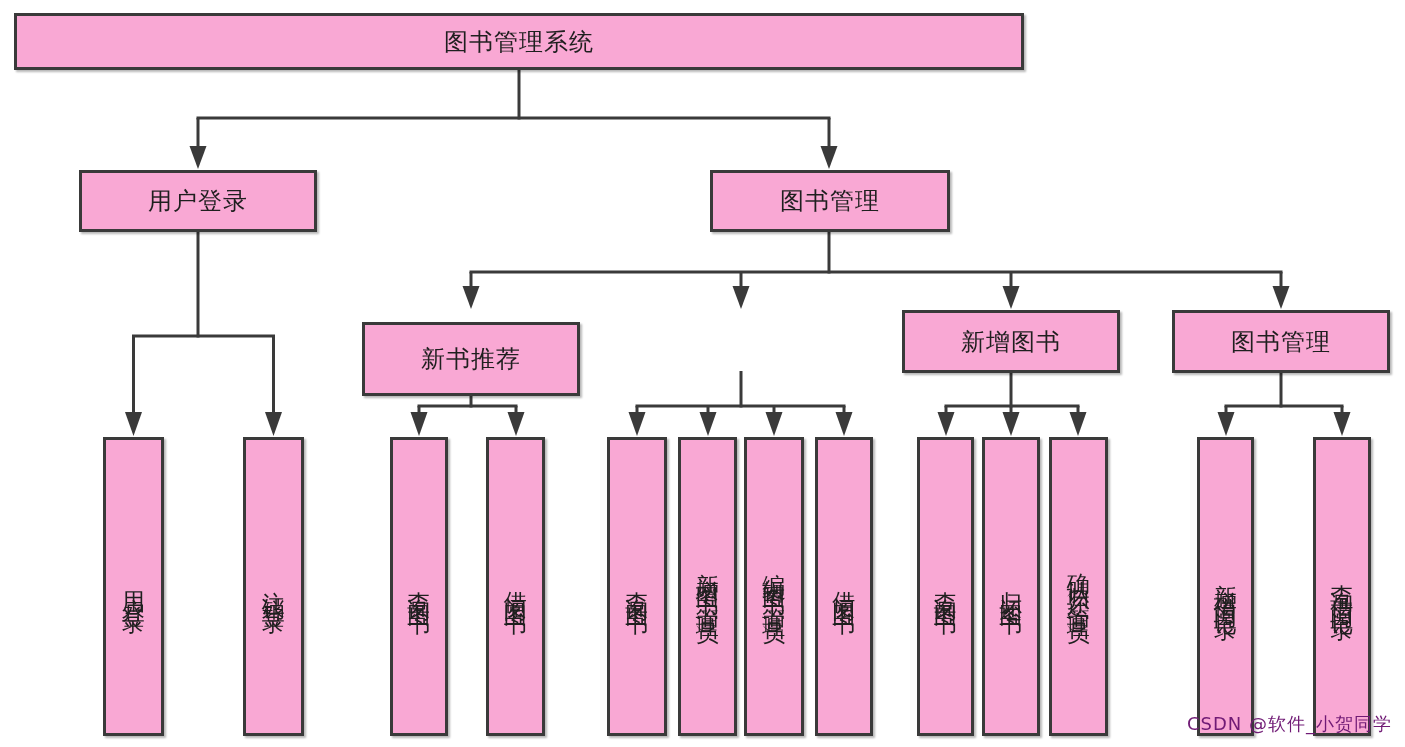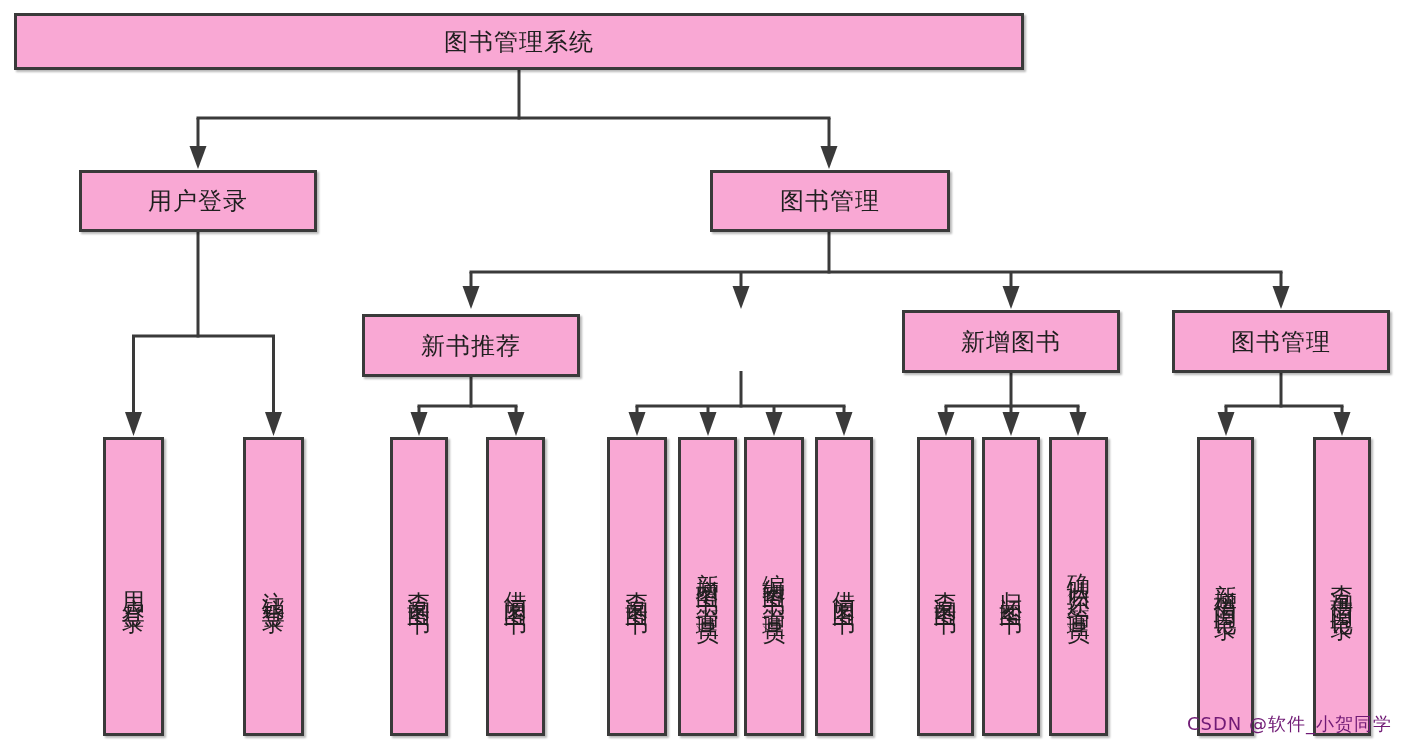--- a/index.html
+++ b/index.html
@@ -103,21 +103,21 @@
     <span class="h-label">图书管理系统</span>
   </div>
 
   <div class="box" style="left:79px; top:170px; width:238px; height:62px;">
     <span class="h-label">用户登录</span>
   </div>
   <div class="box" style="left:710px; top:170px; width:240px; height:62px;">
     <span class="h-label">图书管理</span>
   </div>
 
-  <div class="box" style="left:362px; top:314px; width:218px; height:63px;text-align:right;">
+  <div class="box" style="left:362px; top:322px; width:218px; height:74px;text-align:right;">
     <span class="h-label">新书推荐</span>
   </div>
   <div class="box" style="left:902px; top:310px; width:218px; height:63px;">
     <span class="h-label">新增图书</span>
   </div>
   <div class="box" style="left:1172px; top:310px; width:218px; height:63px;">
     <span class="h-label">图书管理</span>
   </div>
 
   <div class="box" style="left:103px; top:437px; width:61px; height:299px;">

